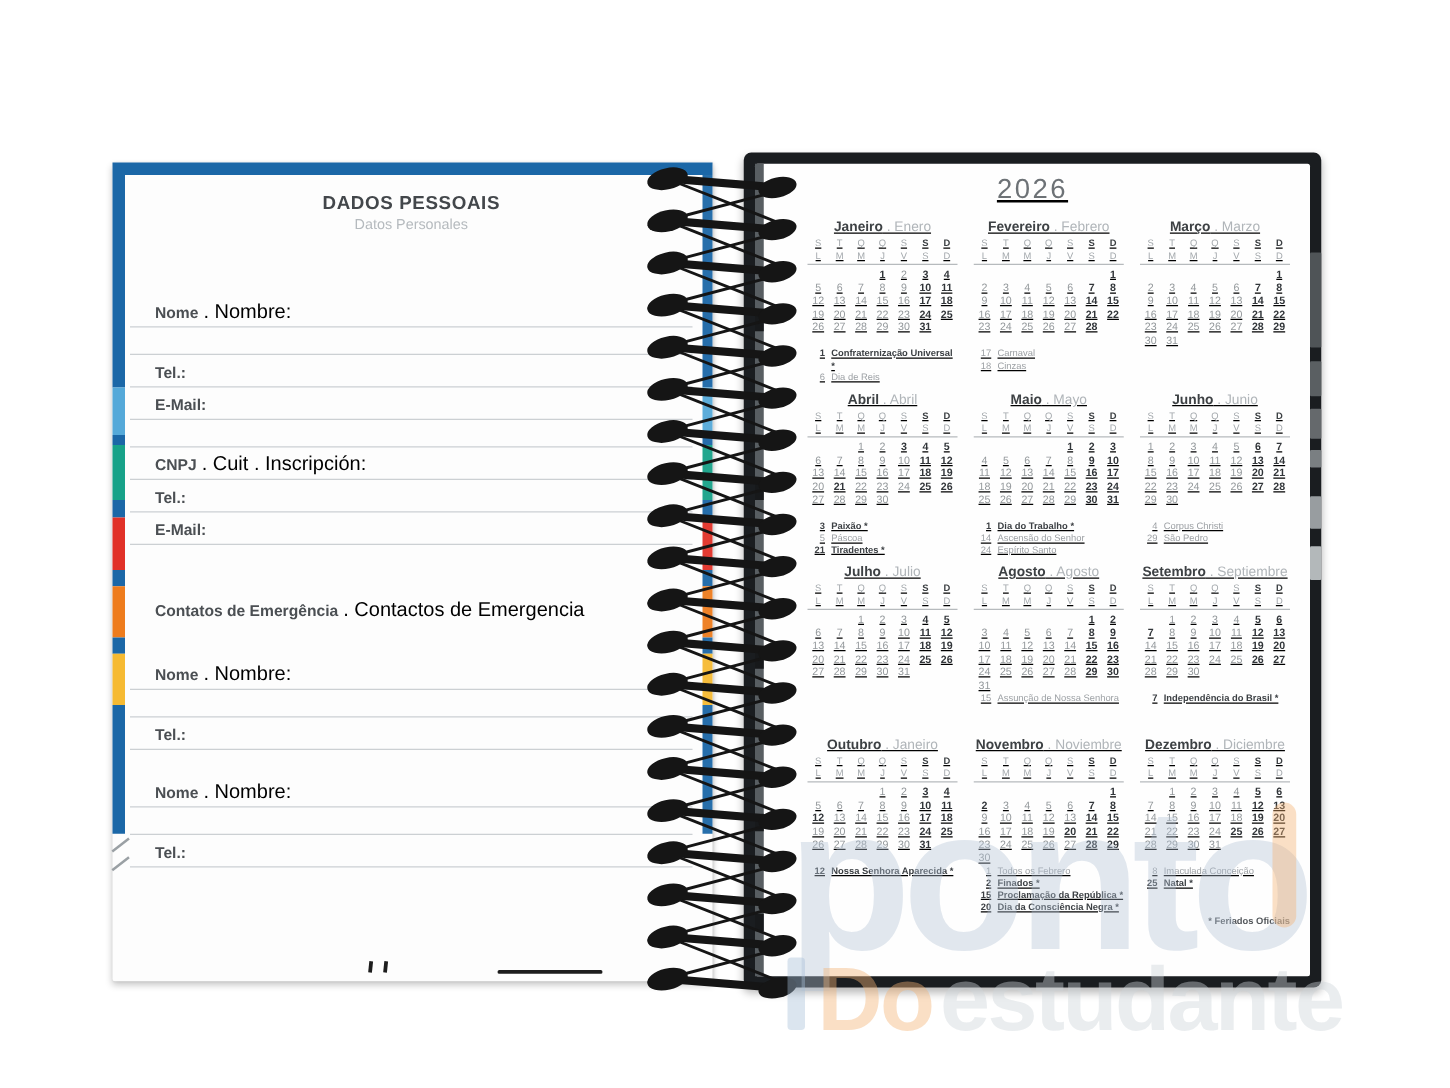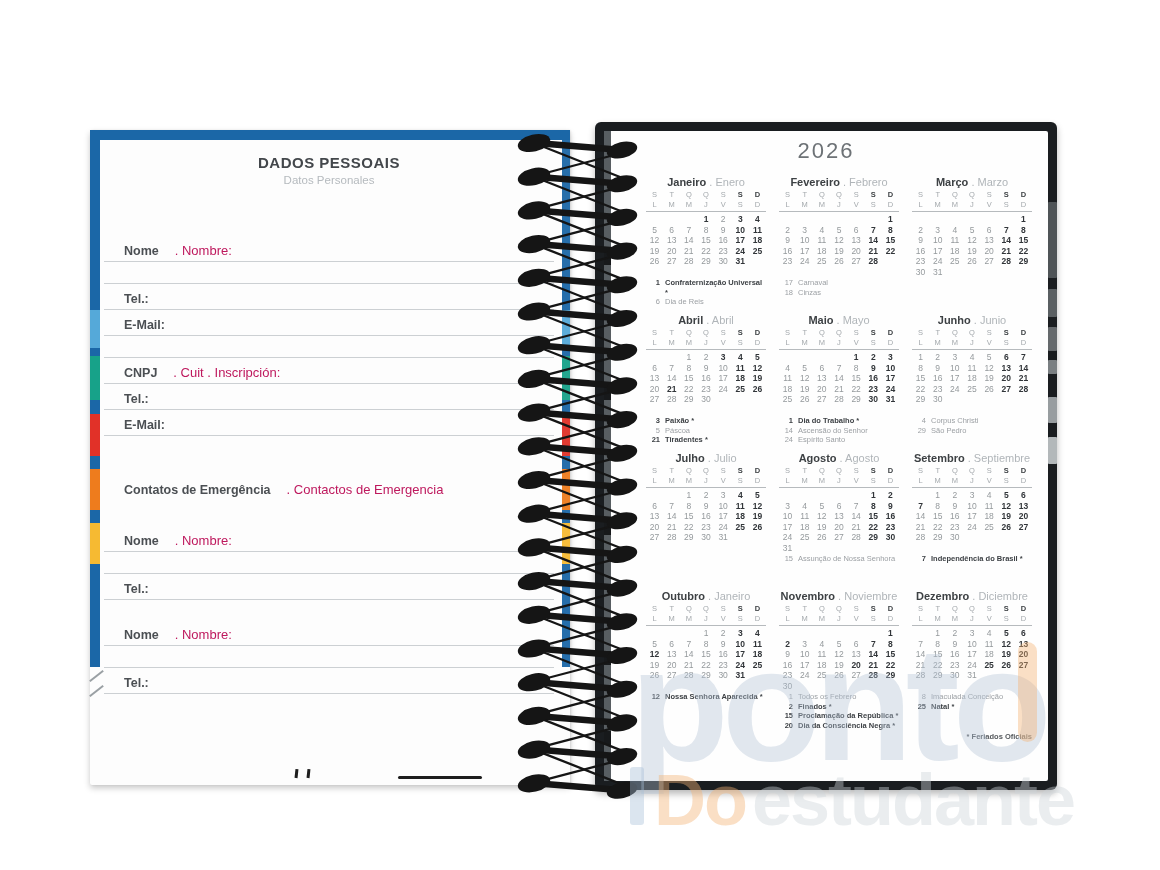--- a/index.html
+++ b/index.html
@@ -16,30 +16,30 @@
   .lp-fold{position:absolute;left:-2px;width:17px;height:2px;background:#9aa0a4;transform:rotate(-38deg);}
   .lp-content{position:absolute;left:14px;top:10px;right:16px;bottom:6px;padding-top:14px;}
   .lp-title{text-align:center;font-weight:bold;font-size:15px;letter-spacing:.5px;color:#43474b;}
   .lp-subtitle{text-align:center;font-size:11.5px;color:#b5babe;margin-top:3px;}
   .form{margin-top:0;}
   .frow{position:relative;height:25px;border-bottom:1.5px solid #ccd0d3;}
   .brow{height:21px;border-bottom:1.5px solid #ccd0d3;}
   .hrow{position:relative;height:18px;}
   .lbl{position:absolute;left:20px;bottom:2px;white-space:nowrap;}
   .l1{font-weight:bold;font-size:12.5px;color:#4b4f53;}
-  .l2{font-size:13px;color:#be185d;margin-left:16px;}
+  .l2{font-size:16px;color:#000000;margin-left:4px;}
   .gap-a{margin-top:50px;} .gap-b{margin-top:40px;} .gap-c{margin-top:46px;}
   .gap-d{margin-top:26px;} .gap-e{margin-top:20px;}
   .edge-mark-line{position:absolute;left:398px;top:776px;width:84px;height:2.5px;background:#1d1d1d;z-index:25;border-radius:2px;}
   .edge-tick{position:absolute;width:2.5px;height:9px;background:#1d1d1d;z-index:25;transform:rotate(6deg);}
 
   
   .right-page{position:absolute;left:595px;top:122px;width:462px;height:668px;background:#1a1d20;
     border-radius:6px;box-shadow:0 4px 7px rgba(0,0,0,.28);z-index:10;}
-  .rp-inner{position:absolute;left:9px;top:9px;right:9px;bottom:9px;background:#fefefe;border-radius:2px;}
+  .rp-inner{position:absolute;left:9px;top:9px;right:9px;bottom:9px;background:#fefefe;border-radius:2px;text-decoration:underline;}
   .rp-lstrip{position:absolute;left:0;top:0;bottom:0;width:7px;background:#585e62;}
   .rp-notch{position:absolute;left:0;width:7px;height:14px;background:#17191b;}
   .rp-tab{position:absolute;right:0;width:9px;border-radius:1px;}
   .rp-year{margin-top:7px;text-align:center;font-size:22px;letter-spacing:2px;color:#6d7276;}
   .cal-wrap{margin:12px 16px 0 42px;}
   .cal-section{display:grid;grid-template-columns:1fr 1fr 1fr;column-gap:13px;height:138px;}
   .mcol{position:relative;}
   .month{height:100px;overflow:visible;}
   .mhead{font-size:11px;line-height:13px;text-align:center;white-space:nowrap;}
   .mpt{font-weight:bold;color:#3d4144;}

